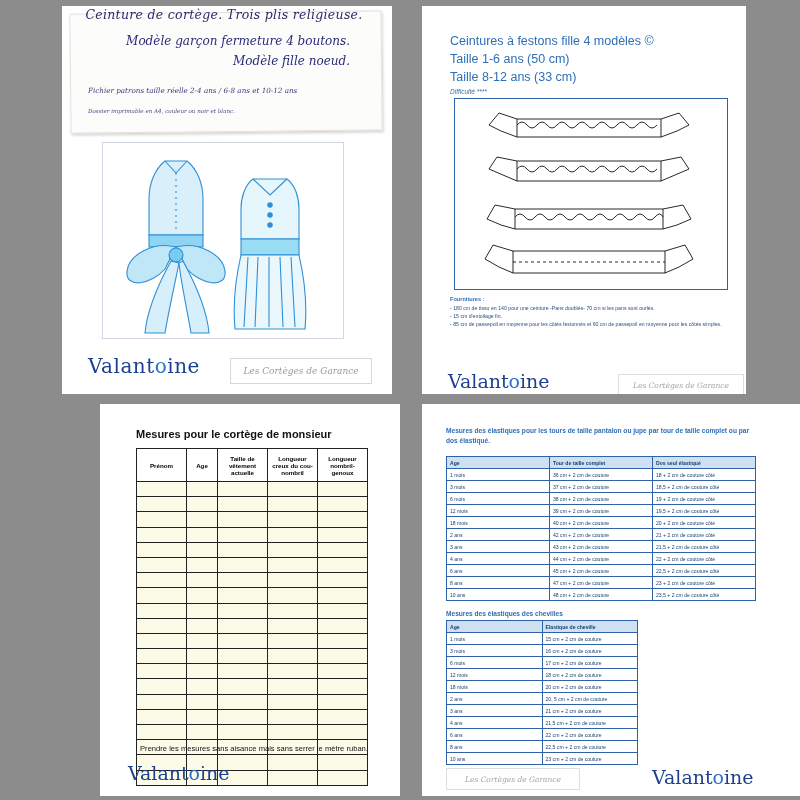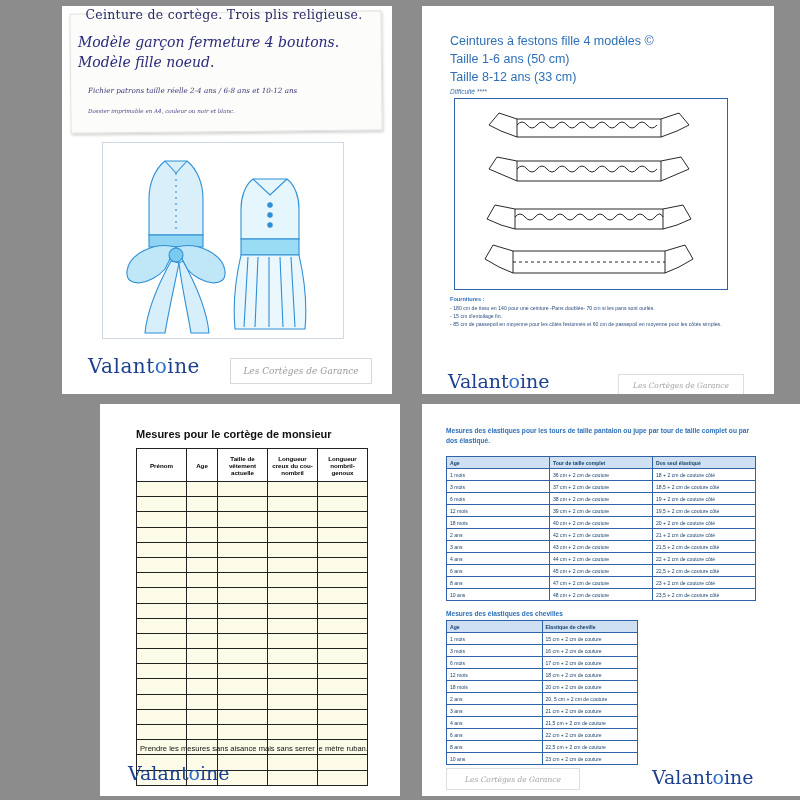--- a/index.html
+++ b/index.html
@@ -32,28 +32,29 @@
     position:absolute;left:8px;top:6px;width:310px;height:118px;
     background:#fcfcfa;
     border:1px solid #e3e3df;
     box-shadow:1px 2px 3px rgba(0,0,0,.18);
     transform:rotate(-0.6deg);
   }
   .p1-title{
     position:absolute;left:12px;top:1px;width:300px;
     text-align:center;
     font-family:"DejaVu Serif", serif;
+    font-style:italic;
     font-size:12.5px;color:#2a2a6a;
     letter-spacing:.3px;
   }
   .p1-sub{
-    position:absolute;left:16px;width:266px;
+    position:absolute;left:22px;width:266px;
     font-family:"DejaVu Serif", serif;
     font-style:italic;
-    font-size:14px;color:#2a2a7a;
+    font-size:12px;color:#2a2a7a;text-align:right;
   }
   .p1-sub.l1{top:28px;}
   .p1-sub.l2{top:48px;}
   .p1-small{
     position:absolute;left:26px;width:270px;
     font-family:"DejaVu Serif", serif;
     font-style:italic;
     font-size:7.2px;color:#3a3a7a;line-height:1.35;
   }
   .p1-small.s1{top:72px;margin-top:8px;}
@@ -77,21 +78,21 @@
   .p1-brand .acc{color:#2f6fd0;}
   .p1-stamp{
     position:absolute;left:168px;top:352px;width:140px;height:24px;
     border:1px solid #d8d8d8;
     display:flex;align-items:center;justify-content:center;
     font-family:"DejaVu Serif", serif;font-style:italic;
     font-size:9px;color:#9a9a9a;
   }
 
   
-  #page2{left:22px;top:6px;width:352px;height:388px;}
+  #page2{left:22px;top:6px;width:324px;height:388px;}
   .p2-h{
     position:absolute;left:28px;
     font-family:"Liberation Sans", sans-serif;
     font-size:12.5px;color:#2e6fb7;
   }
   .p2-h.h1{top:28px;}
   .p2-h.h2{top:46px;}
   .p2-h.h3{top:64px;}
   .p2-diff{
     position:absolute;left:28px;top:82px;

